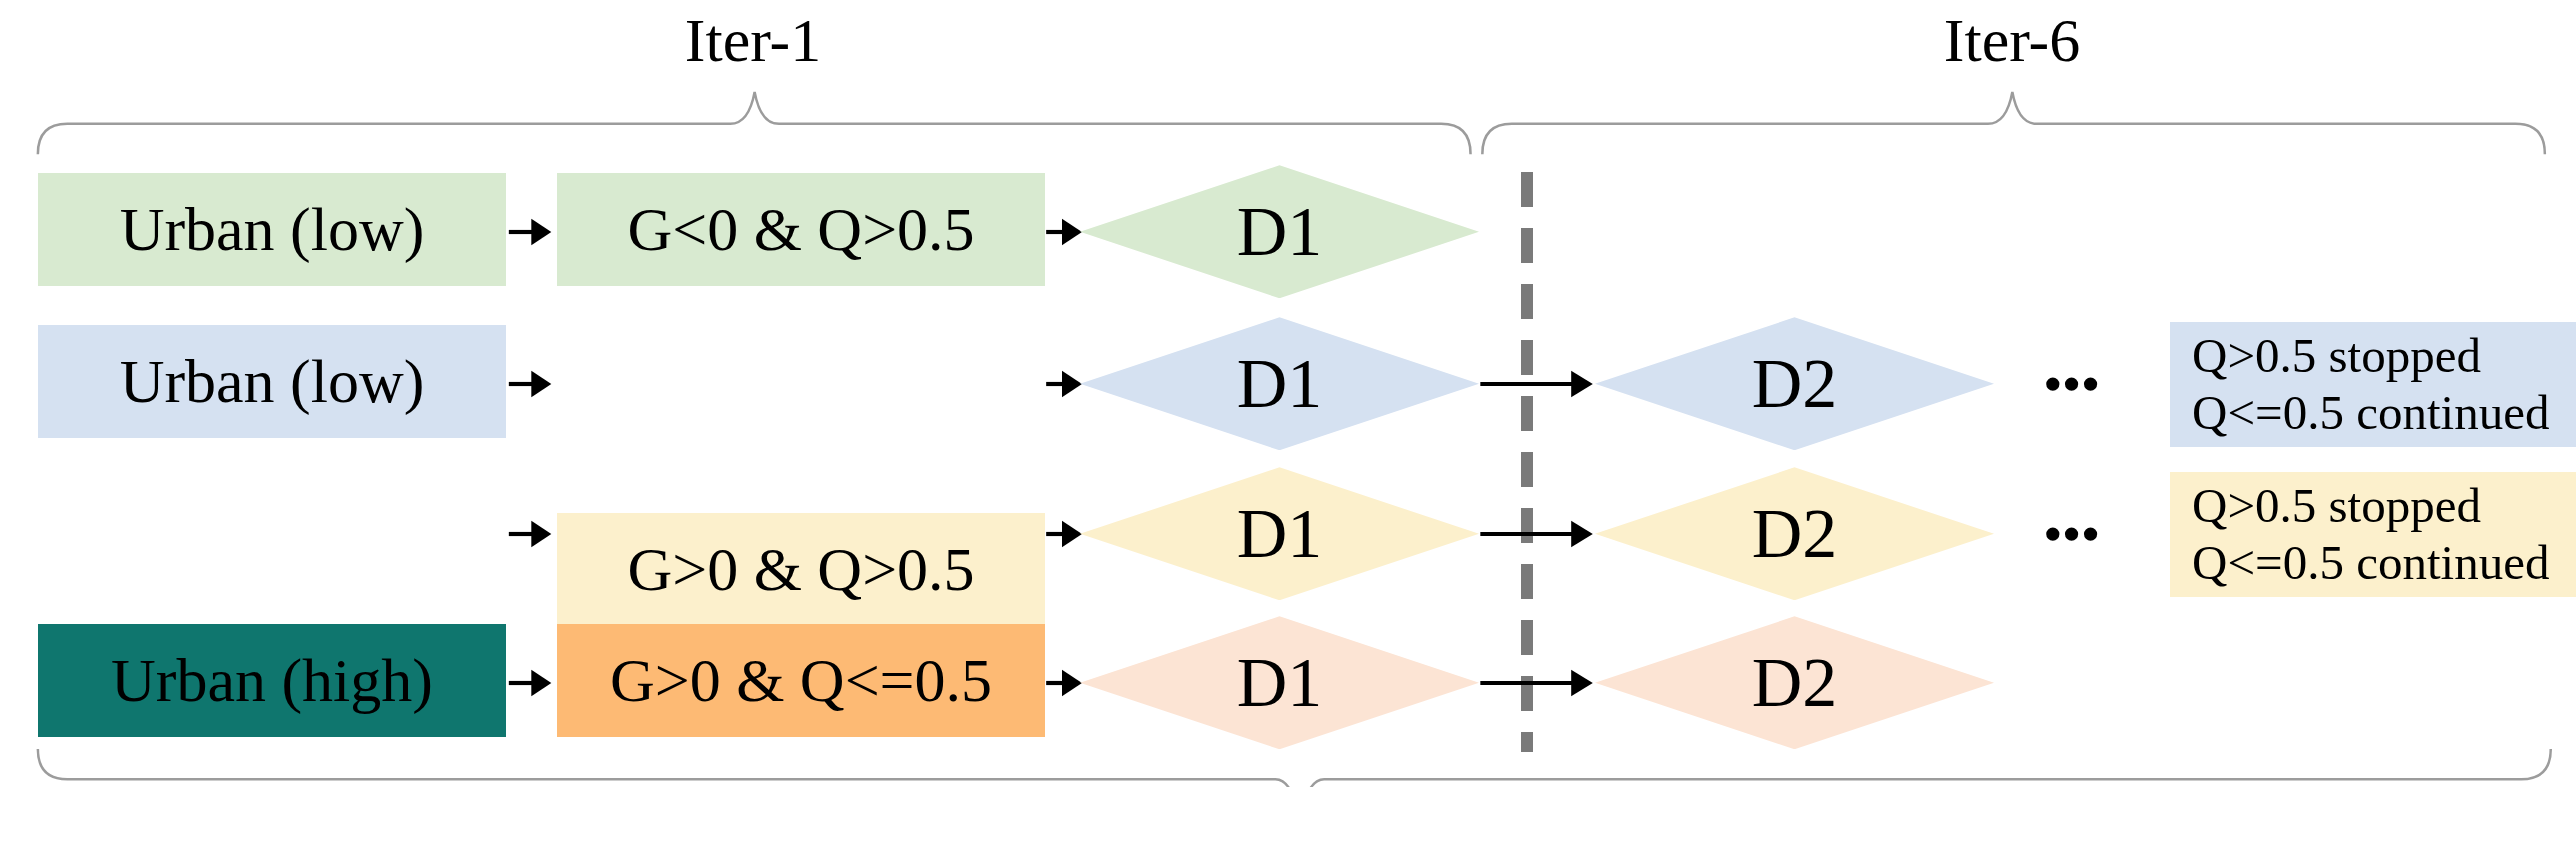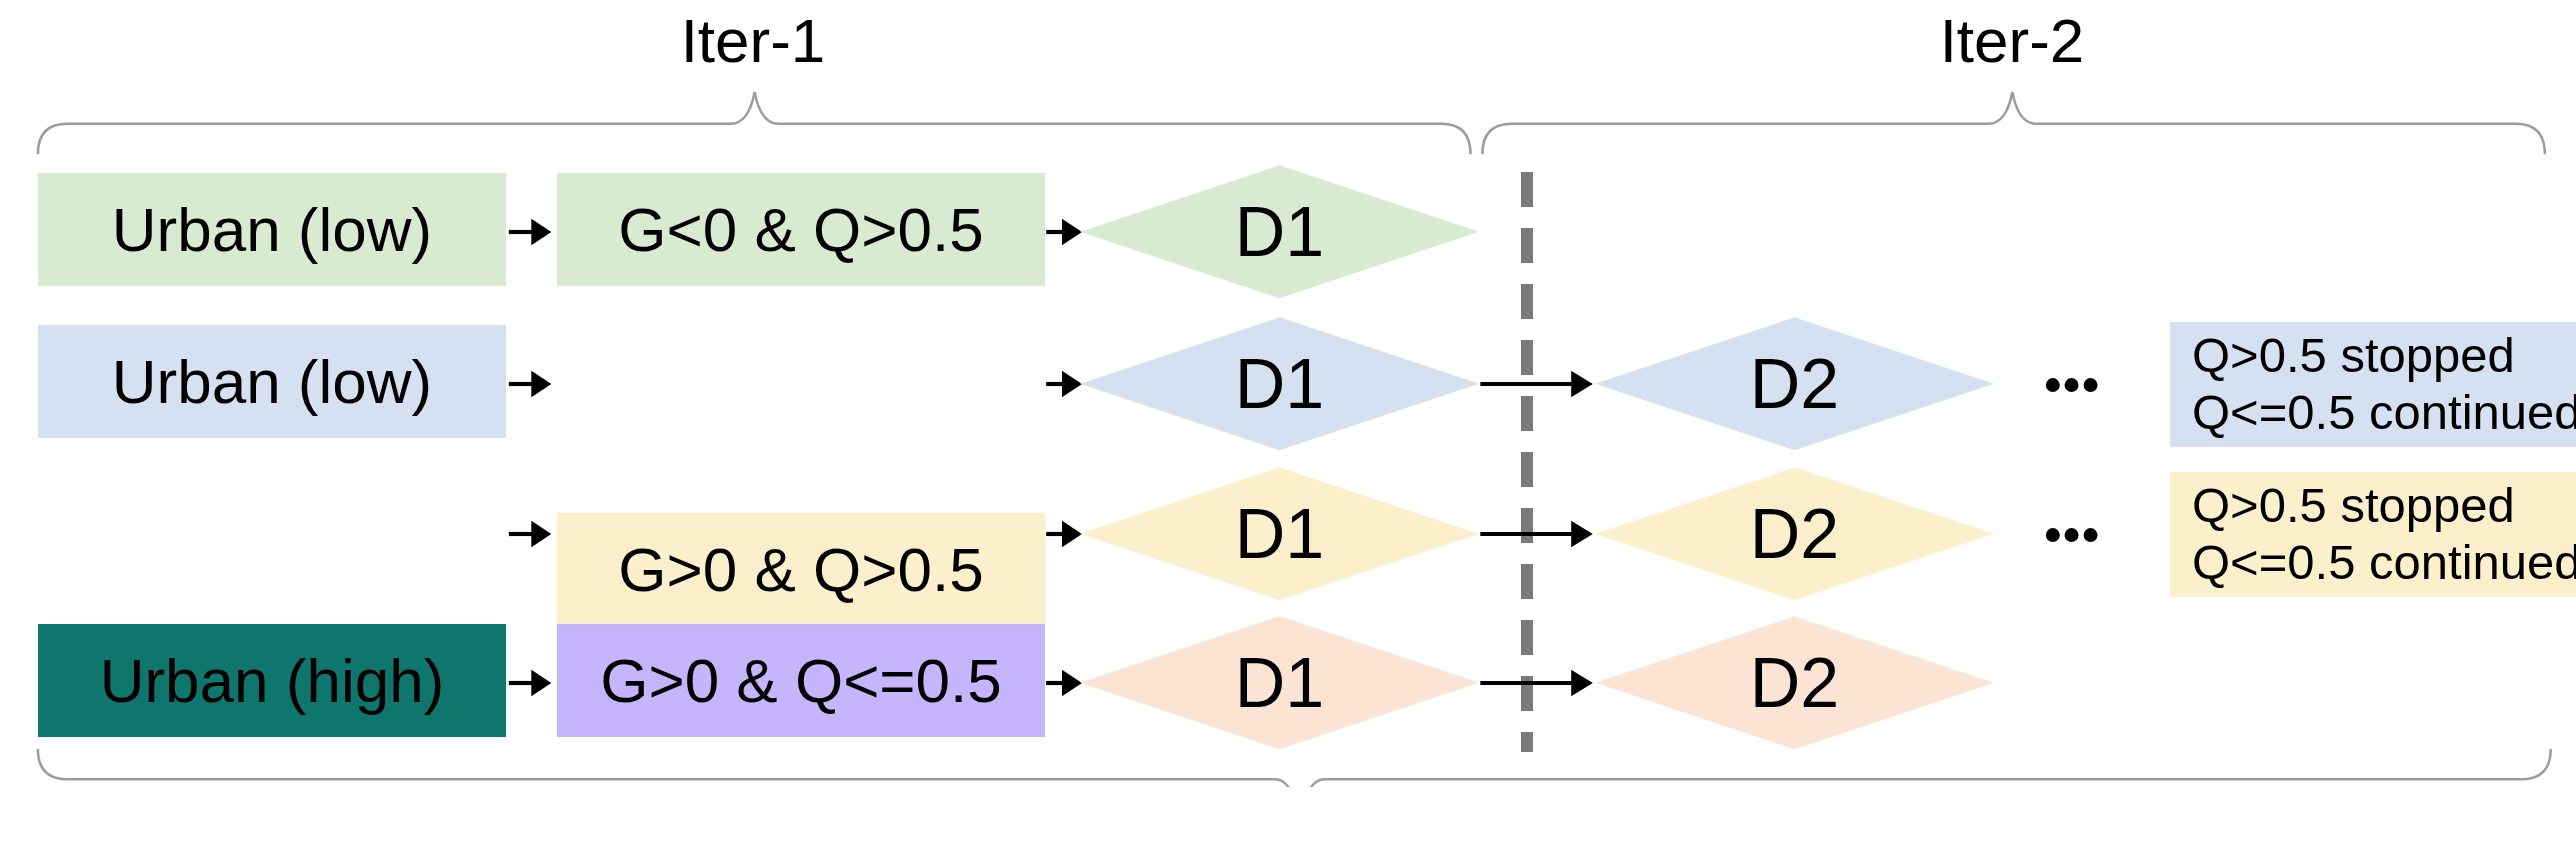--- a/index.html
+++ b/index.html
@@ -1,18 +1,18 @@
 <!DOCTYPE html>
 <html style="font-size:13.5px"><head>
 <meta charset="utf-8">
 <style>
   html,body{margin:0;padding:0;background:#ffffff;}
   .canvas{
     position:relative;width:2576px;height:787px;background:#ffffff;
-    font-family:Liberation Sans, sans-serif;color:#000;overflow:hidden;
+    font-family:Liberation Serif, serif;color:#000;overflow:hidden;
   }
   .braces{position:absolute;left:0;top:0;width:2576px;height:845px;pointer-events:none;}
   .braces path{fill:none;stroke:#9c9c9c;stroke-width:3;}
   .ilabel{position:absolute;top:5px;transform:translateX(-50%);font-size:62px;white-space:nowrap;}
   .il1{left:753px;}
   .il2{left:2012px;}
   .dashline{
     position:absolute;left:1521px;top:172px;width:11.8px;height:580px;
     background:repeating-linear-gradient(180deg,#7a7a7a 0 35px,transparent 35px 56px);
   }
@@ -56,21 +56,21 @@
 
 <div class="canvas">
 
   <svg class="braces" viewBox="0 0 3062 1004" aria-hidden="true">
     <path d="M 45 183 Q 45 147 80 147 L 868 147 Q 890 147 897 109 Q 904 147 926 147 L 1713 147 Q 1748 147 1748 183" stroke="#9c9c9c"></path>
     <path d="M 1762 183 Q 1762 147 1797 147 L 2363 147 Q 2385 147 2392 109 Q 2399 147 2421 147 L 2990 147 Q 3025 147 3025 183" stroke="#9c9c9c"></path>
     <path d="M 45 890 Q 45 926 80 926 L 1516 926 Q 1538 926 1545 982 Q 1552 926 1574 926 L 2997 926 Q 3032 926 3032 890" stroke="#9c9c9c"></path>
   </svg>
 
   <div class="ilabel il1">Iter-1</div>
-  <div class="ilabel il2">Iter-2</div>
+  <div class="ilabel il2">Iter-6</div>
 
   <div class="dashline"></div>
 
   <div class="row r1">
     <div class="box b1" style="background-color: rgb(216, 234, 208);">Urban (low)</div>
     <svg class="arrow a1" viewBox="0 0 54 36">
         <line x1="1" y1="18" x2="30" y2="18"></line>
         <polygon points="28,2 52,18 28,34"></polygon>
       </svg>
     <div class="box b2" style="background-color: rgb(216, 234, 208);">G&lt;0 &amp; Q&gt;0.5</div>
@@ -126,21 +126,21 @@
       <div>Q&lt;=0.5 continued</div>
     </div>
   </div>
 
   <div class="row r4">
     <div class="box b1" style="background-color: #0f766e;">Urban (high)</div>
     <svg class="arrow a1" viewBox="0 0 54 36">
         <line x1="1" y1="18" x2="30" y2="18"></line>
         <polygon points="28,2 52,18 28,34"></polygon>
       </svg>
-    <div class="box b2" style="background-color: #c4b5fd;">G&gt;0 &amp; Q&lt;=0.5</div>
+    <div class="box b2" style="background-color: #fdba74;">G&gt;0 &amp; Q&lt;=0.5</div>
     <svg class="arrow a2" viewBox="0 0 46 36">
         <line x1="1" y1="18" x2="22" y2="18"></line>
         <polygon points="20,2 44,18 20,34"></polygon>
       </svg>
     <div class="diamond d1" style="background-color: rgb(252, 228, 212);">D1</div>
     <svg class="arrow a3" viewBox="0 0 138 36">
         <line x1="1" y1="18" x2="112" y2="18"></line>
         <polygon points="110,2 136,18 110,34"></polygon>
       </svg>
     <div class="diamond d2" style="background-color: rgb(252, 228, 212);">D2</div>

